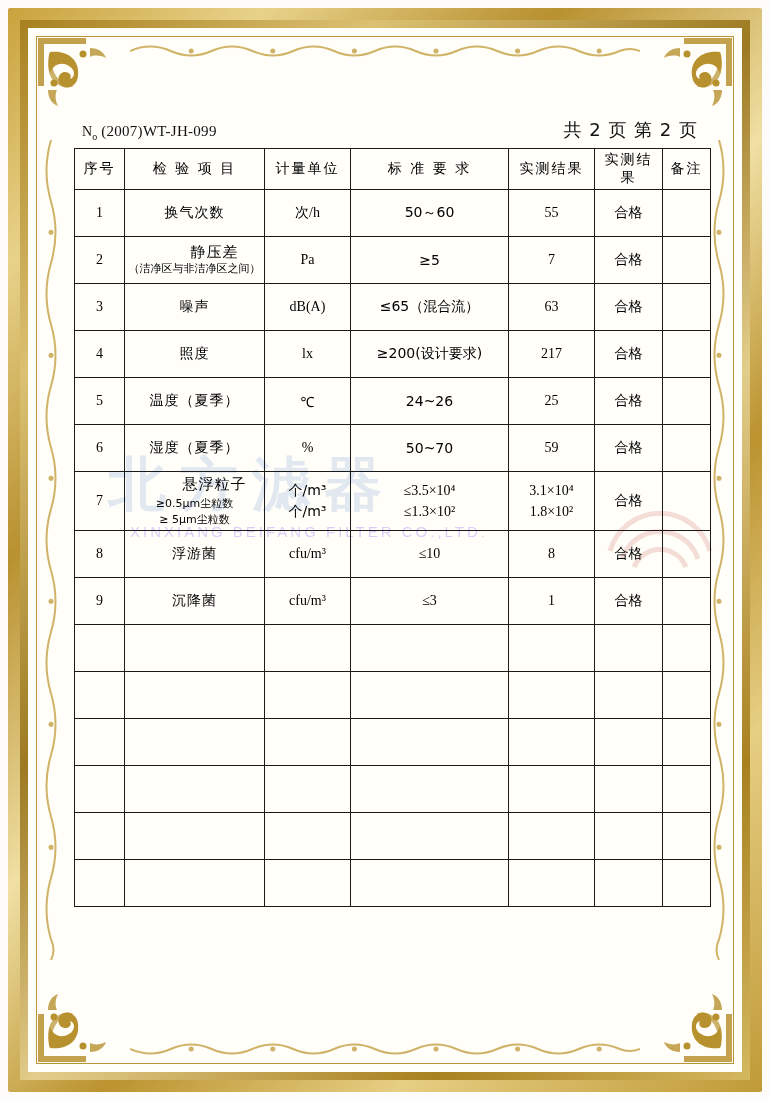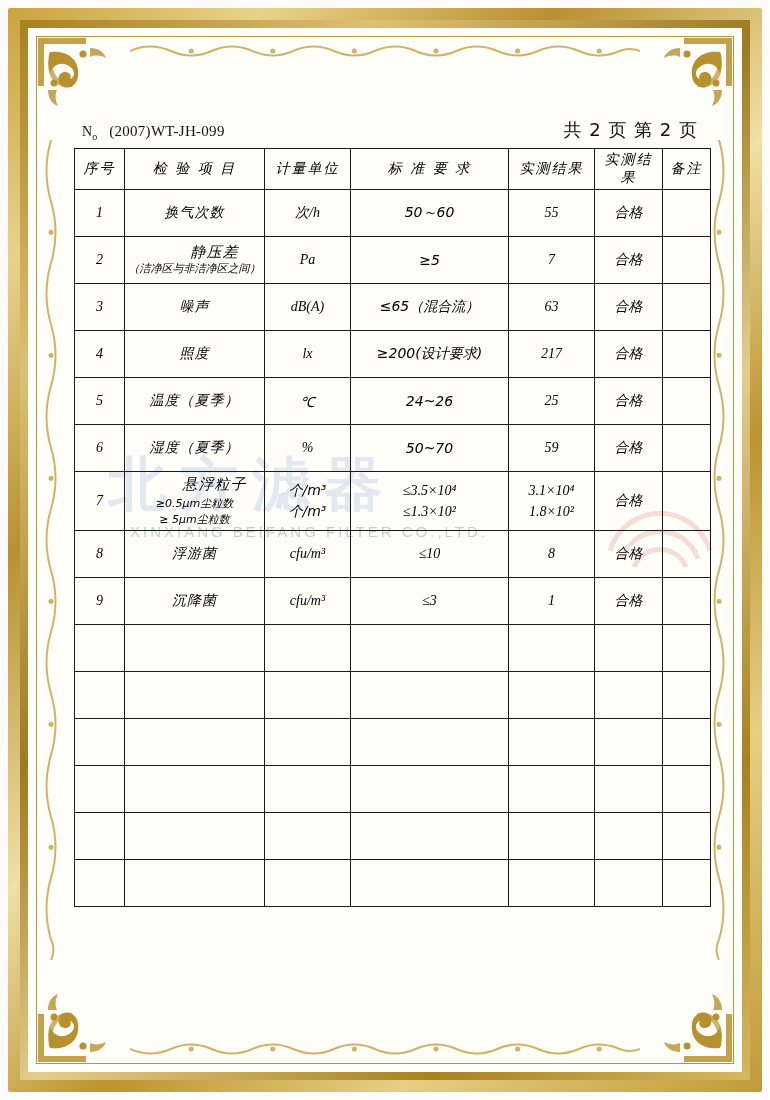--- a/index.html
+++ b/index.html
@@ -89,21 +89,21 @@
     line-height: 1;
     white-space: nowrap;
     padding-left: 48px;
   }
   .wm-en {
     margin-top: 10px;
     padding-left: 70px;
     font-family: "Liberation Sans", sans-serif;
     font-size: 15px;
     letter-spacing: 3px;
-    color: #15803d;
+    color: #8b5cf6;
     white-space: nowrap;
   }
   .wm-arc {
     position: absolute;
     right: 0;
     top: 18px;
     width: 120px;
     height: 120px;
   }
 
@@ -120,40 +120,39 @@
     display: flex;
     justify-content: space-between;
     align-items: flex-end;
     font-size: 15px;
     color: #111;
     padding: 0 4px 6px 20px;
   }
   .doc-no {
     display: flex;
     align-items: baseline;
-    gap: 12px;
+    gap: 4px;
     font-family: "Liberation Serif", serif;
   }
   .doc-no .no-label { font-size: 14px; }
   .doc-no .no-label sub { font-size: 10px; }
   .doc-no .no-value { font-size: 15px; letter-spacing: .3px; }
   .page-count {
     font-family: "DejaVu Sans", sans-serif;
     font-size: 18px;
     letter-spacing: 1px;
     padding-right: 6px;
   }
 
   table.report {
     border-collapse: collapse;
     width: 626px;
     margin-left: 12px;
     table-layout: fixed;
     background: transparent;
-    font-style: italic;
   }
   table.report th,
   table.report td {
     border: 1px solid #1a1a1a;
     text-align: center;
     vertical-align: middle;
     font-size: 14px;
     color: #000;
     padding: 0 2px;
     background: transparent;

